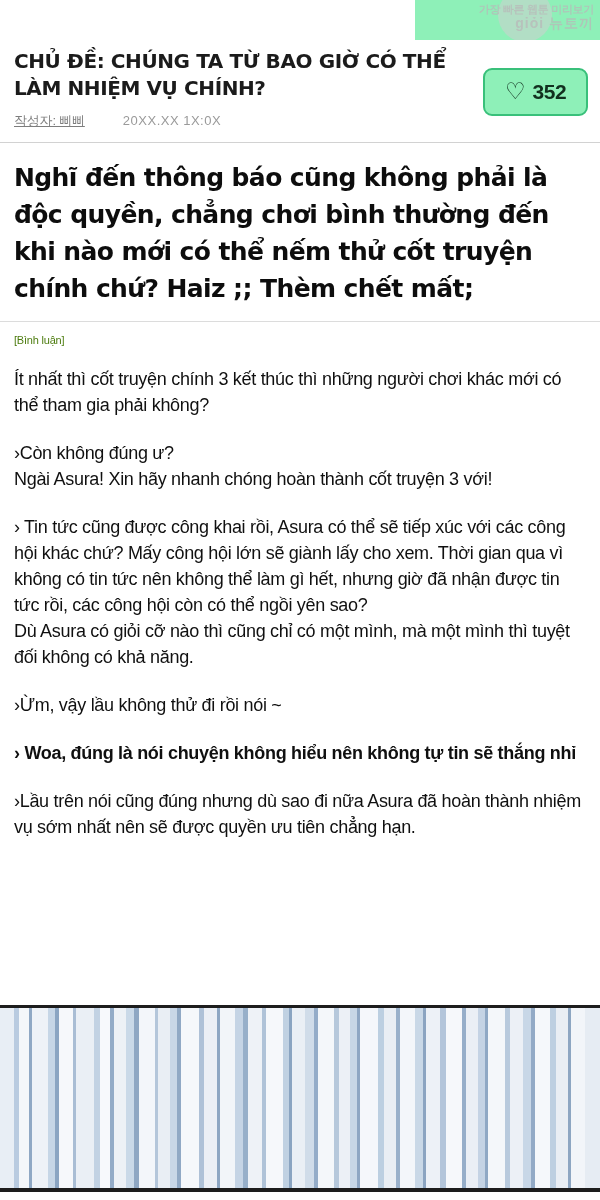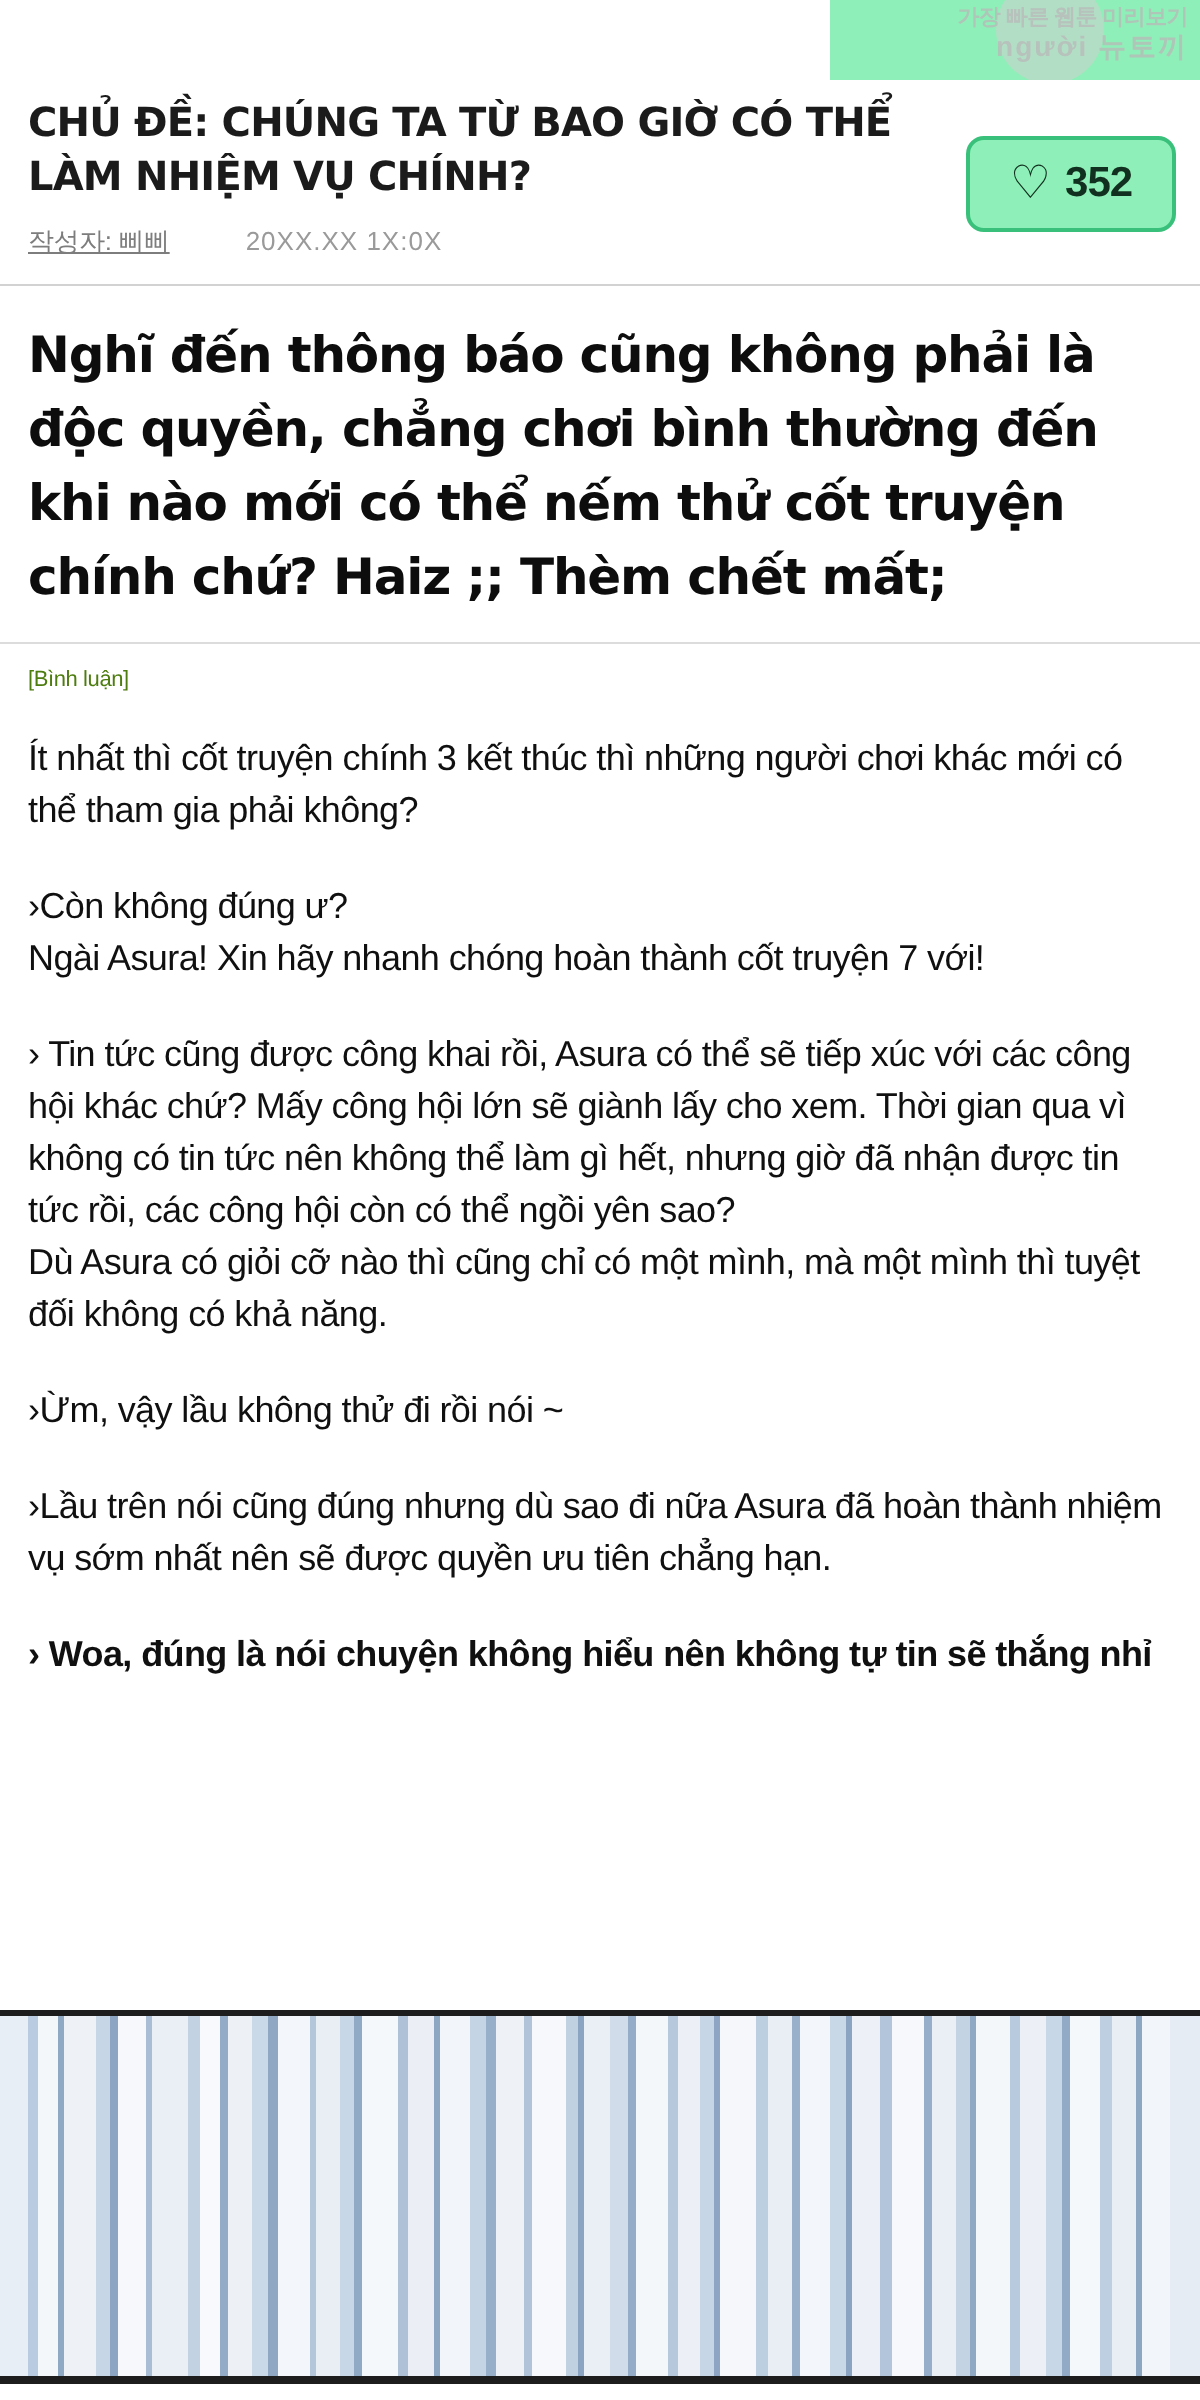--- a/index.html
+++ b/index.html
@@ -206,21 +206,21 @@
 </head>
 <body>
 
 <div class="page">
 
   <div class="top-banner">
     <div class="banner-green"></div>
     <div class="banner-circle"></div>
     <div class="banner-watermark">
       <div class="w1">가장 빠른 웹툰 미리보기</div>
-      <div class="w2">người 뉴토끼</div>
+      <div class="w2">giỏi 뉴토끼</div>
     </div>
   </div>
 
   <div class="header">
     <div class="post-title">CHỦ ĐỀ: CHÚNG TA TỪ BAO GIỜ CÓ THỂ LÀM NHIỆM VỤ CHÍNH?</div>
     <div class="meta-row">
       <span class="meta-author">작성자: 삐삐</span>
       <span class="meta-date">20XX.XX  1X:0X</span>
     </div>
     <div class="like-badge">
@@ -237,34 +237,34 @@
 
   <div class="divider thin"></div>
 
   <div class="comments">
     <div class="comment-head">[Bình luận]</div>
     <div class="comment">
         <p>Ít nhất thì cốt truyện chính 3 kết thúc thì những người chơi khác mới có thể tham gia phải không?</p>
       </div>
     <div class="comment">
         <p>›Còn không đúng ư?</p>
-        <p>Ngài Asura! Xin hãy nhanh chóng hoàn thành cốt truyện 7 với!</p>
+        <p>Ngài Asura! Xin hãy nhanh chóng hoàn thành cốt truyện 3 với!</p>
       </div>
     <div class="comment">
         <p>› Tin tức cũng được công khai rồi, Asura có thể sẽ tiếp xúc với các công hội khác chứ? Mấy công hội lớn sẽ giành lấy cho xem. Thời gian qua vì không có tin tức nên không thể làm gì hết, nhưng giờ đã nhận được tin tức rồi, các công hội còn có thể ngồi yên sao?</p>
         <p> Dù Asura có giỏi cỡ nào thì cũng chỉ có một mình, mà một mình thì tuyệt đối không có khả năng.</p>
       </div>
     <div class="comment">
         <p>›Ừm, vậy lầu không thử đi rồi nói ~</p>
       </div>
-    <div class="comment">
-        <p>›Lầu trên nói cũng đúng nhưng dù sao đi nữa Asura đã hoàn thành nhiệm vụ sớm nhất nên sẽ được quyền ưu tiên chẳng hạn.</p>
-      </div>
     <div class="comment bold">
         <p>› Woa, đúng là nói chuyện không hiểu nên không tự tin sẽ thắng nhỉ</p>
+      </div>
+    <div class="comment">
+        <p>›Lầu trên nói cũng đúng nhưng dù sao đi nữa Asura đã hoàn thành nhiệm vụ sớm nhất nên sẽ được quyền ưu tiên chẳng hạn.</p>
       </div>
   </div>
 
   <div class="strip-wrap">
     <div class="strip-border-top"></div>
     <div class="strip" id="strip">
         <div class="bar" style="left: 0px; width: 14px; background: rgb(232, 238, 245);"></div>
         <div class="bar" style="left: 14px; width: 5px; background: rgb(185, 203, 224);"></div>
         <div class="bar" style="left: 19px; width: 10px; background: rgb(244, 247, 250);"></div>
         <div class="bar" style="left: 29px; width: 3px; background: rgb(143, 168, 196);"></div>

